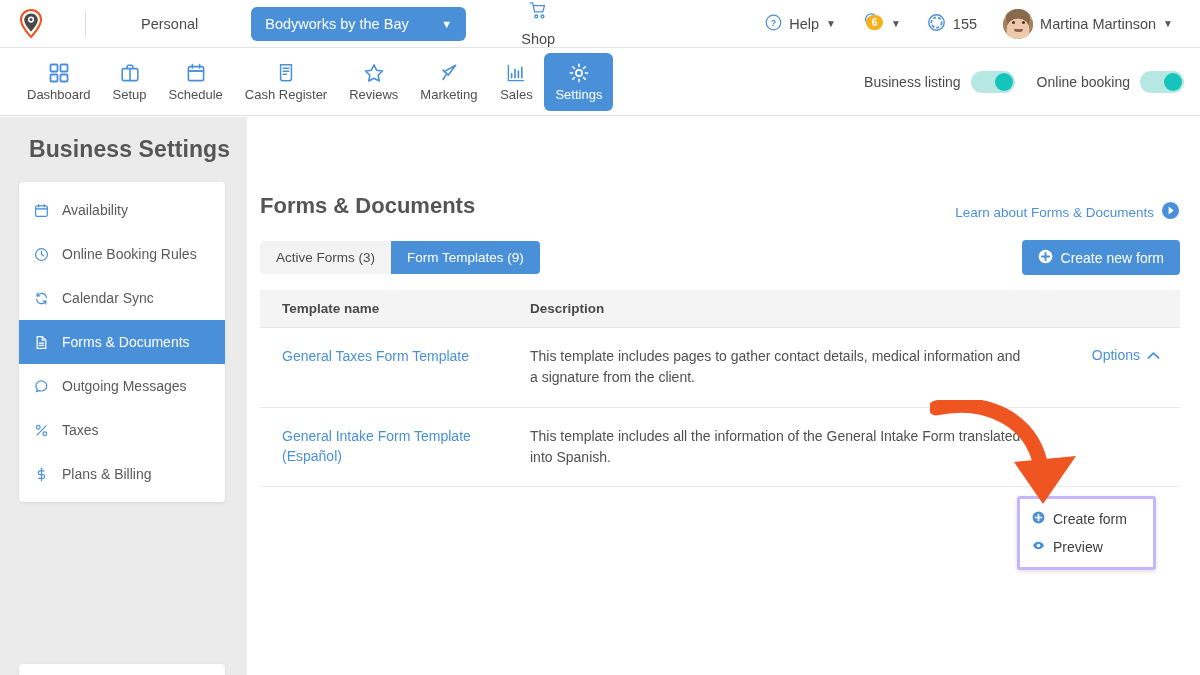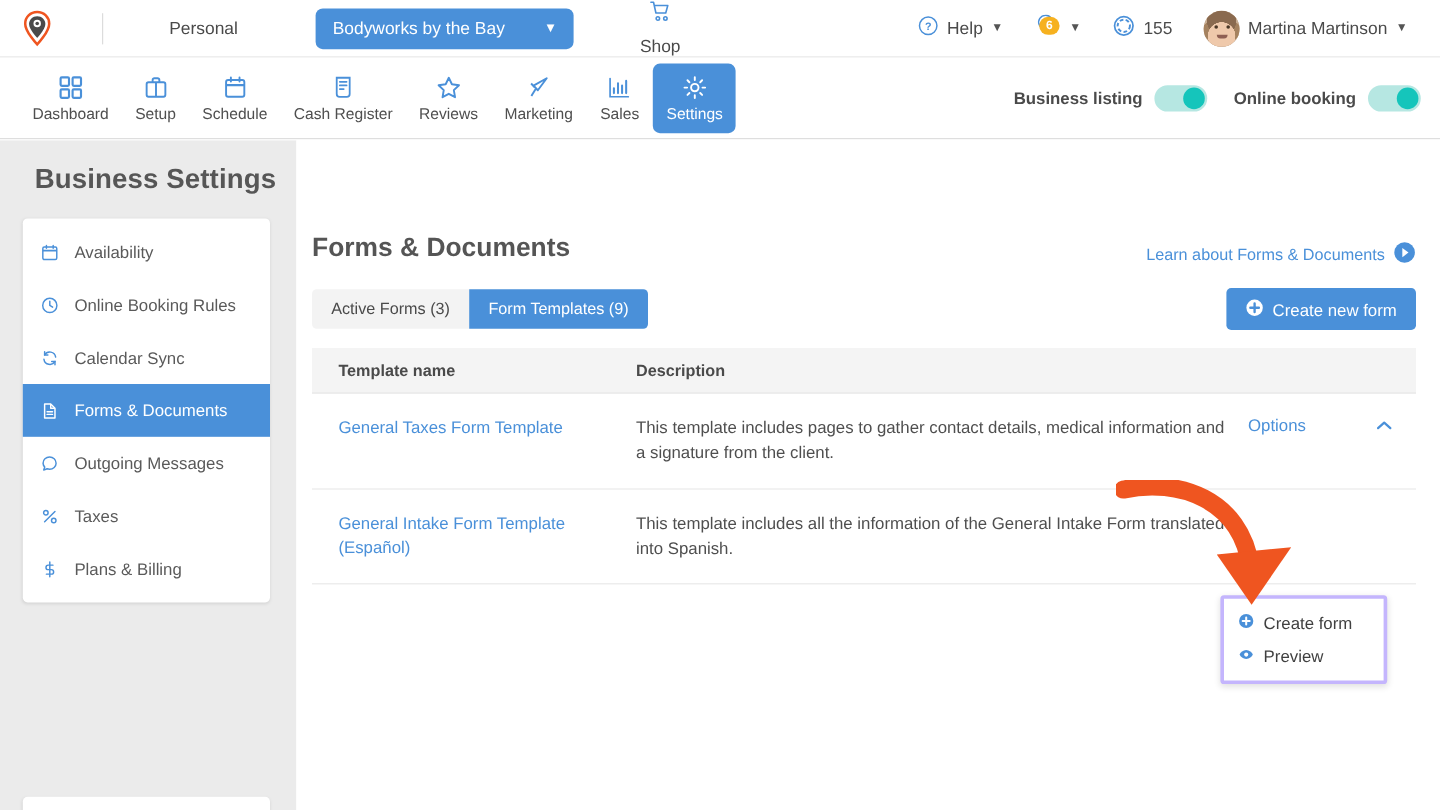--- a/index.html
+++ b/index.html
@@ -18,21 +18,21 @@
     background: #ffffff; border-bottom: 1px solid #e3e3e3;
     display: flex; align-items: center; gap: 29px;
   }
   .logo { margin-left: 14px; width: 34px; height: 34px; position: relative; flex: 0 0 auto; }
   .logo svg { display: block; }
   .vdiv { width: 1px; height: 26px; background: #dcdcdc; margin: 0 14px 0 8px; }
   .personal {
     font-size: 14.5px; color: #4a4a4a; padding: 0 12px; cursor: pointer; white-space: nowrap;
   }
   .bizpill {
-    margin-left: 24px; background: #4a90d9; color: #fff; border-radius: 6px;
+    margin-left: 12px; background: #4a90d9; color: #fff; border-radius: 6px;
     height: 34px; min-width: 215px; display: flex; align-items: center;
     justify-content: space-between; padding: 0 14px; font-size: 14.5px; cursor: pointer; text-align: right;
   }
   .bizpill .chev { margin-left: 16px; font-size: 11px; }
   .shop {
     display: flex; align-items: center; gap: 8px; margin-left: 26px;
     font-size: 14.5px; color: #4a4a4a; cursor: pointer; flex-direction: column;
   }
   .topright {
     margin-left: auto; display: flex; align-items: center; gap: 0; padding-right: 14px;
@@ -73,21 +73,21 @@
   .nav-item {
     display: flex; flex-direction: column; align-items: center; justify-content: center;
     gap: 3px; padding: 5px 11px; border-radius: 6px; cursor: pointer; min-width: 56px;
   }
   .nav-item .ni-label { font-size: 13px; color: #4f4f4f; white-space: nowrap; }
   .nav-item svg { display: block; }
   .nav-item.active { background: #4a90d9; }
   .nav-item.active .ni-label { color: #ffffff; }
   .nav-right { margin-left: auto; display: flex; align-items: center; gap: 22px; padding-right: 16px; }
   .togwrap { display: flex; align-items: center; gap: 10px; }
-  .togwrap .tlabel { font-size: 14px; color: #4a4a4a; white-space: nowrap; font-weight: bold; }
+  .togwrap .tlabel { font-size: 14px; color: #4a4a4a; white-space: nowrap; }
   .toggle {
     width: 44px; height: 22px; border-radius: 12px; background: #b6e7e2;
     position: relative; cursor: pointer; flex: 0 0 auto;
   }
   .toggle .knob {
     position: absolute; right: 2px; top: 2px; width: 18px; height: 18px; border-radius: 50%;
     background: #15c5bb;
   }
 
   
@@ -154,21 +154,21 @@
   .col2 { flex: 1; padding-right: 18px; }
   .col3 { width: 140px; text-align: right; padding-right: 20px; }
   .trow {
     display: flex; align-items: flex-start; padding: 18px 0 18px 0; border-bottom: 1px solid #e9e9e9;
     min-height: 67px;
   }
   .tname { font-size: 14px; color: #4a90d9; cursor: pointer; line-height: 1.45; }
   .tdesc { font-size: 14px; color: #4f4f4f; line-height: 1.52; }
   .options {
     display: inline-flex; align-items: center; gap: 7px; font-size: 14px; color: #4a90d9;
-    cursor: pointer; justify-content: space-between; width: 100%;
+    cursor: pointer; justify-content: flex-end; width: 100%;
   }
 
   
   .dropdown {
     position: absolute; left: 1017px; top: 379px; width: 139px; background: #ffffff;
     border: 3px solid #c4b5fd; border-radius: 3px; box-shadow: 0 2px 5px rgba(0,0,0,.12);
     padding: 6px 0; z-index: 40;
   }
   .dd-item {
     height: 28px; display: flex; align-items: center; gap: 8px; padding: 0 12px;

